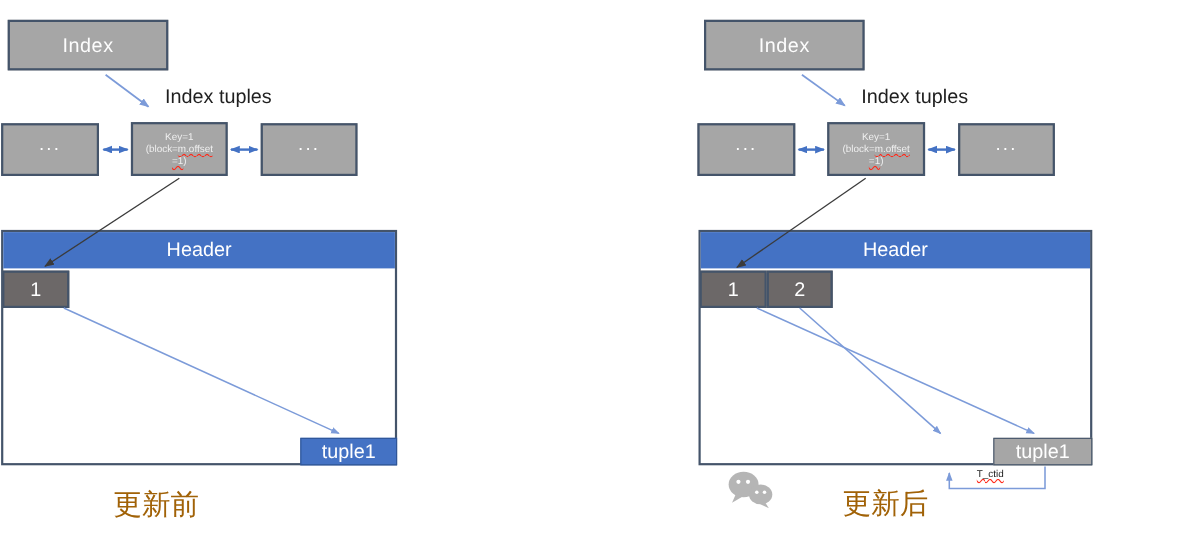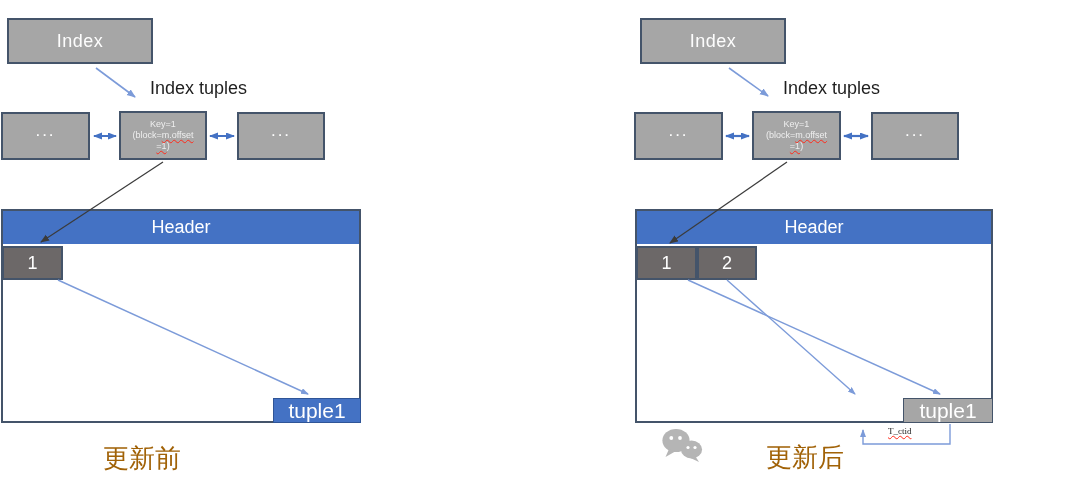--- a/index.html
+++ b/index.html
@@ -1,33 +1,33 @@
 <!DOCTYPE html>
 <html style="--accent-blue: #4472C4; --tuple-blue-border: #2F5597; --box-gray: #A6A6A6; --box-border: #44546A; --lp-gray: #6C6868; --thin-blue: #7C9BD9; --arrow-black: #3B3B3B; --spell-red: #FF2A1A; --text-dark: #1F1F1F; --watermark-gray: #C8C8C8; --watermark-icon: #B5B5B5;"><head>
 <meta charset="utf-8">
 <style>
   html,body{margin:0;padding:0;background:#fff;font-family:"Liberation Sans","DejaVu Sans",sans-serif;}
-  .stage{position:relative;width:1080px;height:487px;background:#fff;overflow:hidden;border-radius:26px;}
+  .stage{position:relative;width:1080px;height:487px;background:#fff;overflow:hidden;}
   .abs{position:absolute;box-sizing:border-box;}
   
   .gbox{background:var(--box-gray);border:2px solid var(--box-border);color:#fff;
         display:flex;align-items:center;justify-content:center;z-index:2;}
   .gbox .bx-label{font-size:18px;color:#fdfdfd;letter-spacing:.5px;}
   .dots-label{font-size:17px;letter-spacing:2px;transform:translateY(-5px);color:#fff;}
   .keybox{flex-direction:column;line-height:1.25;text-align:center;}
   .keybox .kline{font-size:9px;color:#efefef;}
   .mark{text-decoration-line:underline;text-decoration-style:wavy;
         text-decoration-color:var(--spell-red);text-decoration-thickness:1px;}
   
   .page{background:#fff;border:2px solid var(--box-border);z-index:1;}
   .pheader{position:absolute;top:0;left:0;right:0;height:33px;background:var(--accent-blue);
            color:#fff;display:flex;align-items:center;justify-content:center;font-size:18px;z-index:2;}
   .lp{background:var(--lp-gray);border:2px solid var(--box-border);color:#fff;font-size:18px;
       display:flex;align-items:center;justify-content:center;z-index:2;}
-  .tuple{color:#fff;font-size:21px;display:flex;align-items:center;justify-content:center;z-index:2;}
+  .tuple{color:#fff;font-size:18px;display:flex;align-items:center;justify-content:center;z-index:2;}
   .tuple.blue{background:var(--accent-blue);border:1px solid var(--tuple-blue-border);}
   .tuple.gray{background:var(--box-gray);border:1px solid var(--box-border);}
   .itlabel{font-size:18px;color:var(--text-dark);z-index:2;text-align:center;}
   .caption{font-size:26px;color:#a16207;z-index:6;font-family:Liberation Serif, serif;}
   .tctid{font-size:9px;color:#1a1a1a;z-index:6;
          text-decoration-line:underline;text-decoration-style:wavy;
          text-decoration-color:var(--spell-red);text-decoration-thickness:1px;}
   .wmtext{font-size:30px;color:var(--watermark-gray);letter-spacing:1px;white-space:nowrap;z-index:3;}
   .wmicon{z-index:3;}
   .wmicon .fillpart{fill:var(--watermark-icon);}
@@ -131,21 +131,21 @@
   </div>
   <div class="abs lp" style="left:636px;top:246px;width:61px;height:34px;">
     <span>1</span>
   </div>
   <div class="abs lp" style="left:697px;top:246px;width:60px;height:34px;">
     <span>2</span>
   </div>
   <div class="abs tuple gray" style="left:903px;top:398px;width:90px;height:25px;">
     <span>tuple1</span>
   </div>
-  <div class="abs tctid" style="left:888px;top:426px;font-family:Liberation Serif, serif;">T_ctid</div>
+  <div class="abs tctid" style="left:888px;top:426px;">T_ctid</div>
   <div class="abs caption" style="left:766px;top:440px;">更新后</div>
 
   <svg class="abs wmicon" style="left:661px;top:428px;" width="42" height="34" viewBox="0 0 42 34">
     <ellipse class="fillpart" cx="15" cy="12.5" rx="13.6" ry="11.6"></ellipse>
     <path class="fillpart" d="M8,21 L4.5,29 L15,23 Z"></path>
     <circle class="dot" cx="10.3" cy="10" r="1.9"></circle>
     <circle class="dot" cx="19" cy="10" r="1.9"></circle>
     <ellipse class="fillpart" cx="30.5" cy="21.5" rx="10.6" ry="9"></ellipse>
     <path class="fillpart" d="M34.5,28.5 L38,34 L29.5,30 Z"></path>
     <circle class="dot" cx="27" cy="19.5" r="1.6"></circle>

